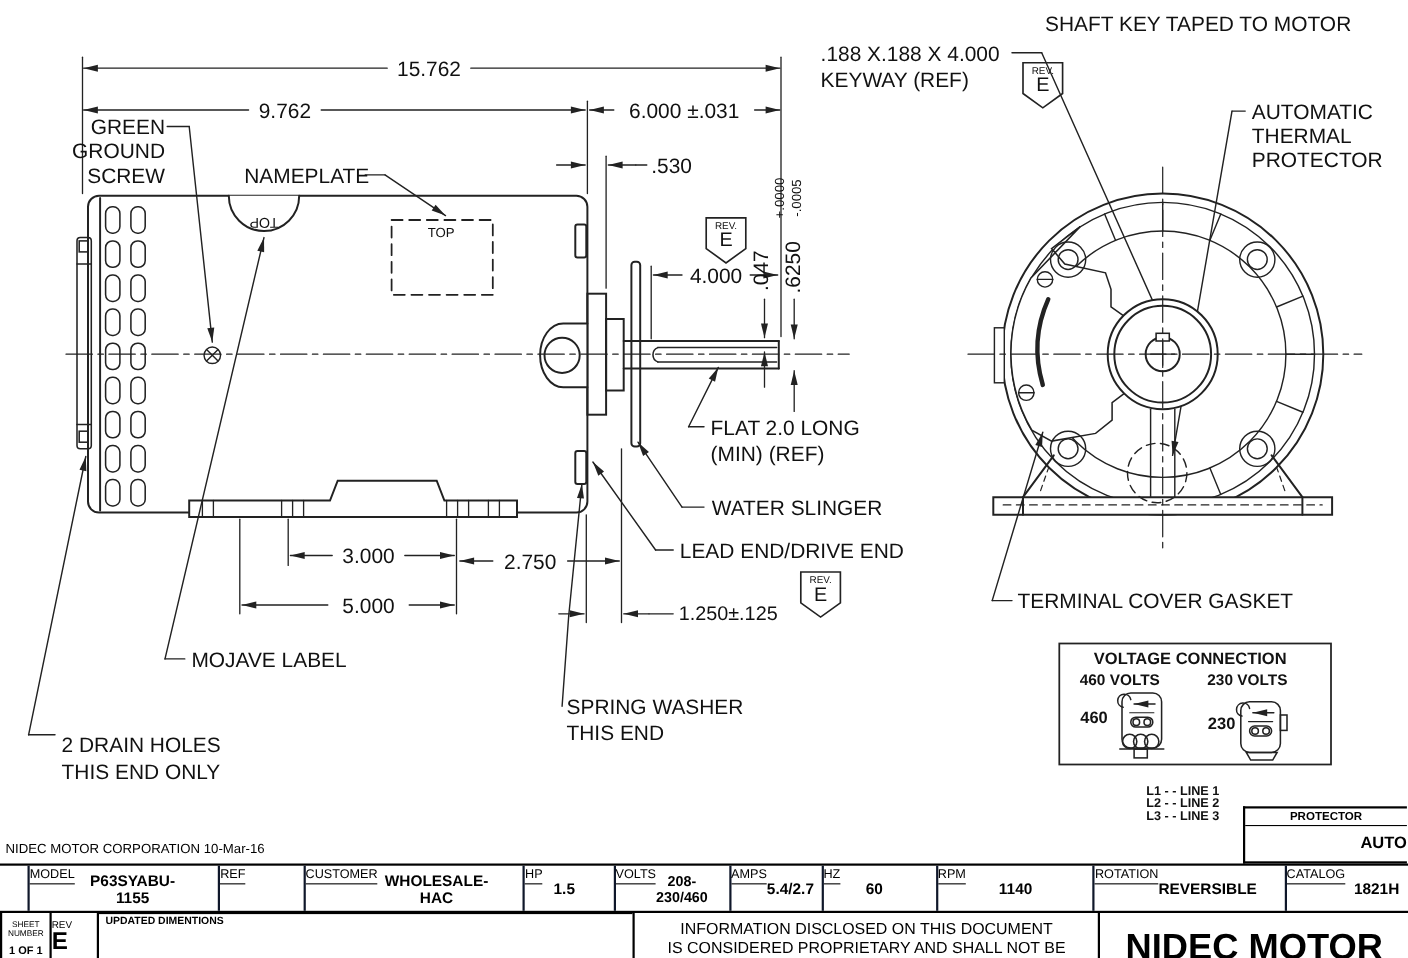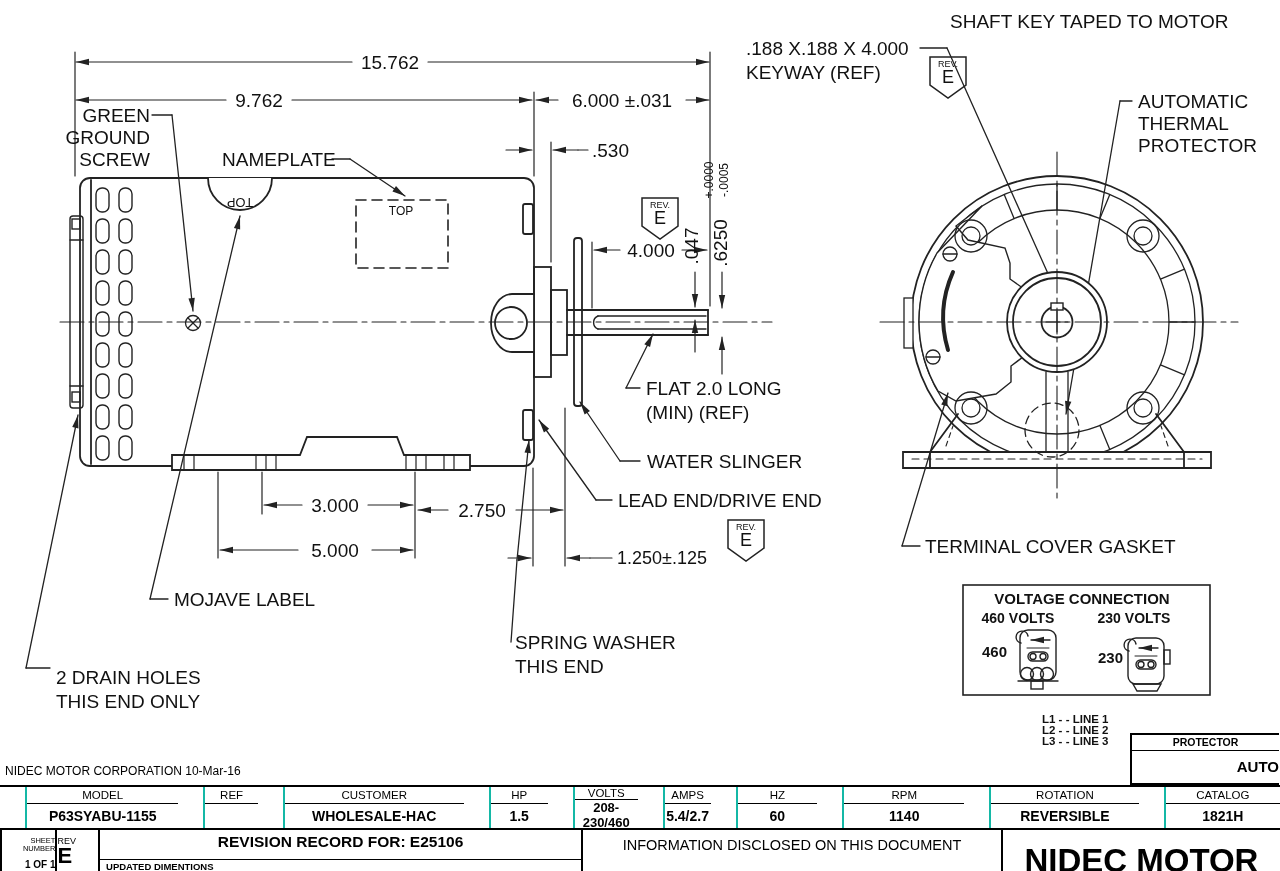--- a/index.html
+++ b/index.html
@@ -13,29 +13,29 @@
   .t13{font-size:13px;}
   .t12{font-size:12px;}
   .t11{font-size:11.5px;}
   .t9{font-size:9px;}
   .mid{text-anchor:middle;}
   .abs{position:absolute;box-sizing:border-box;}
   
   .corp{left:5px;top:764px;font-size:12px;}
   .spec{left:0;top:785px;width:1280px;height:45px;display:flex;
         border-top:2px solid #000;border-bottom:2px solid #000;}
-  .spec .col{border-left:2px solid #14b8a6;display:flex;flex-direction:column;box-sizing:border-box;margin-left:25px;}
+  .spec .col{border-left:2px solid #0f172a;display:flex;flex-direction:row;box-sizing:border-box;margin-left:25px;}
   .spec .col:last-child{border-right:0px solid #000;}
   .spec .hd{height:16px;font-size:11.5px;text-align:center;border-bottom:1.5px solid #000;
             display:flex;align-items:center;justify-content:center;}
   .spec .vl{flex:1;font-size:14px;font-weight:bold;text-align:center;display:flex;
             align-items:center;justify-content:center;}
   .bot{left:0;top:830px;width:1280px;height:41px;display:flex;}
   .bcell{box-sizing:border-box;border-left:2px solid #000;}
-  .sheetcell{width:56px;text-align:right;}
+  .sheetcell{width:45px;text-align:center;}
   .sheetlbl{font-size:7.5px;line-height:8px;padding-top:7px;}
   .sheetval{font-size:10px;font-weight:bold;padding-top:6px;}
   .revcell{width:43px;text-align:left;}
   .revlbl{font-size:9px;padding-top:6px;}
   .revval{font-size:22px;font-weight:bold;line-height:20px;}
   .reccell{width:490px;border-right:2px solid #000;}
   .rectitle{font-size:15.5px;font-weight:bold;text-align:center;height:26px;padding-top:3px;}
   .recrow{border-top:1.5px solid #000;font-size:9.5px;font-weight:bold;padding:1px 0 0 6px;height:11px;}
   .propcell{width:422px;text-align:center;font-size:14.5px;line-height:17px;padding-top:7px;}
   .cocell{width:280px;border-left:2px solid #000;text-align:center;
@@ -420,23 +420,23 @@
         <div>SHEET</div>
         <div>NUMBER</div>
       </div>
       <div class="sheetval">1 OF 1</div>
     </div>
     <div class="bcell revcell">
       <div class="revlbl">REV</div>
       <div class="revval">E</div>
     </div>
     <div class="bcell reccell">
-      <div class="rectitle">REVISION RECORD FOR: E25106</div>
       <div class="recrow">UPDATED DIMENTIONS</div>
 
     </div>
     <div class="bcell propcell" style="border-left:none">
       <div>INFORMATION DISCLOSED ON THIS DOCUMENT</div>
+      <div>IS CONSIDERED PROPRIETARY AND SHALL NOT BE</div>
     </div>
     <div class="cocell">NIDEC MOTOR</div>
   </div>
 
 </div>
 
 </body></html>

